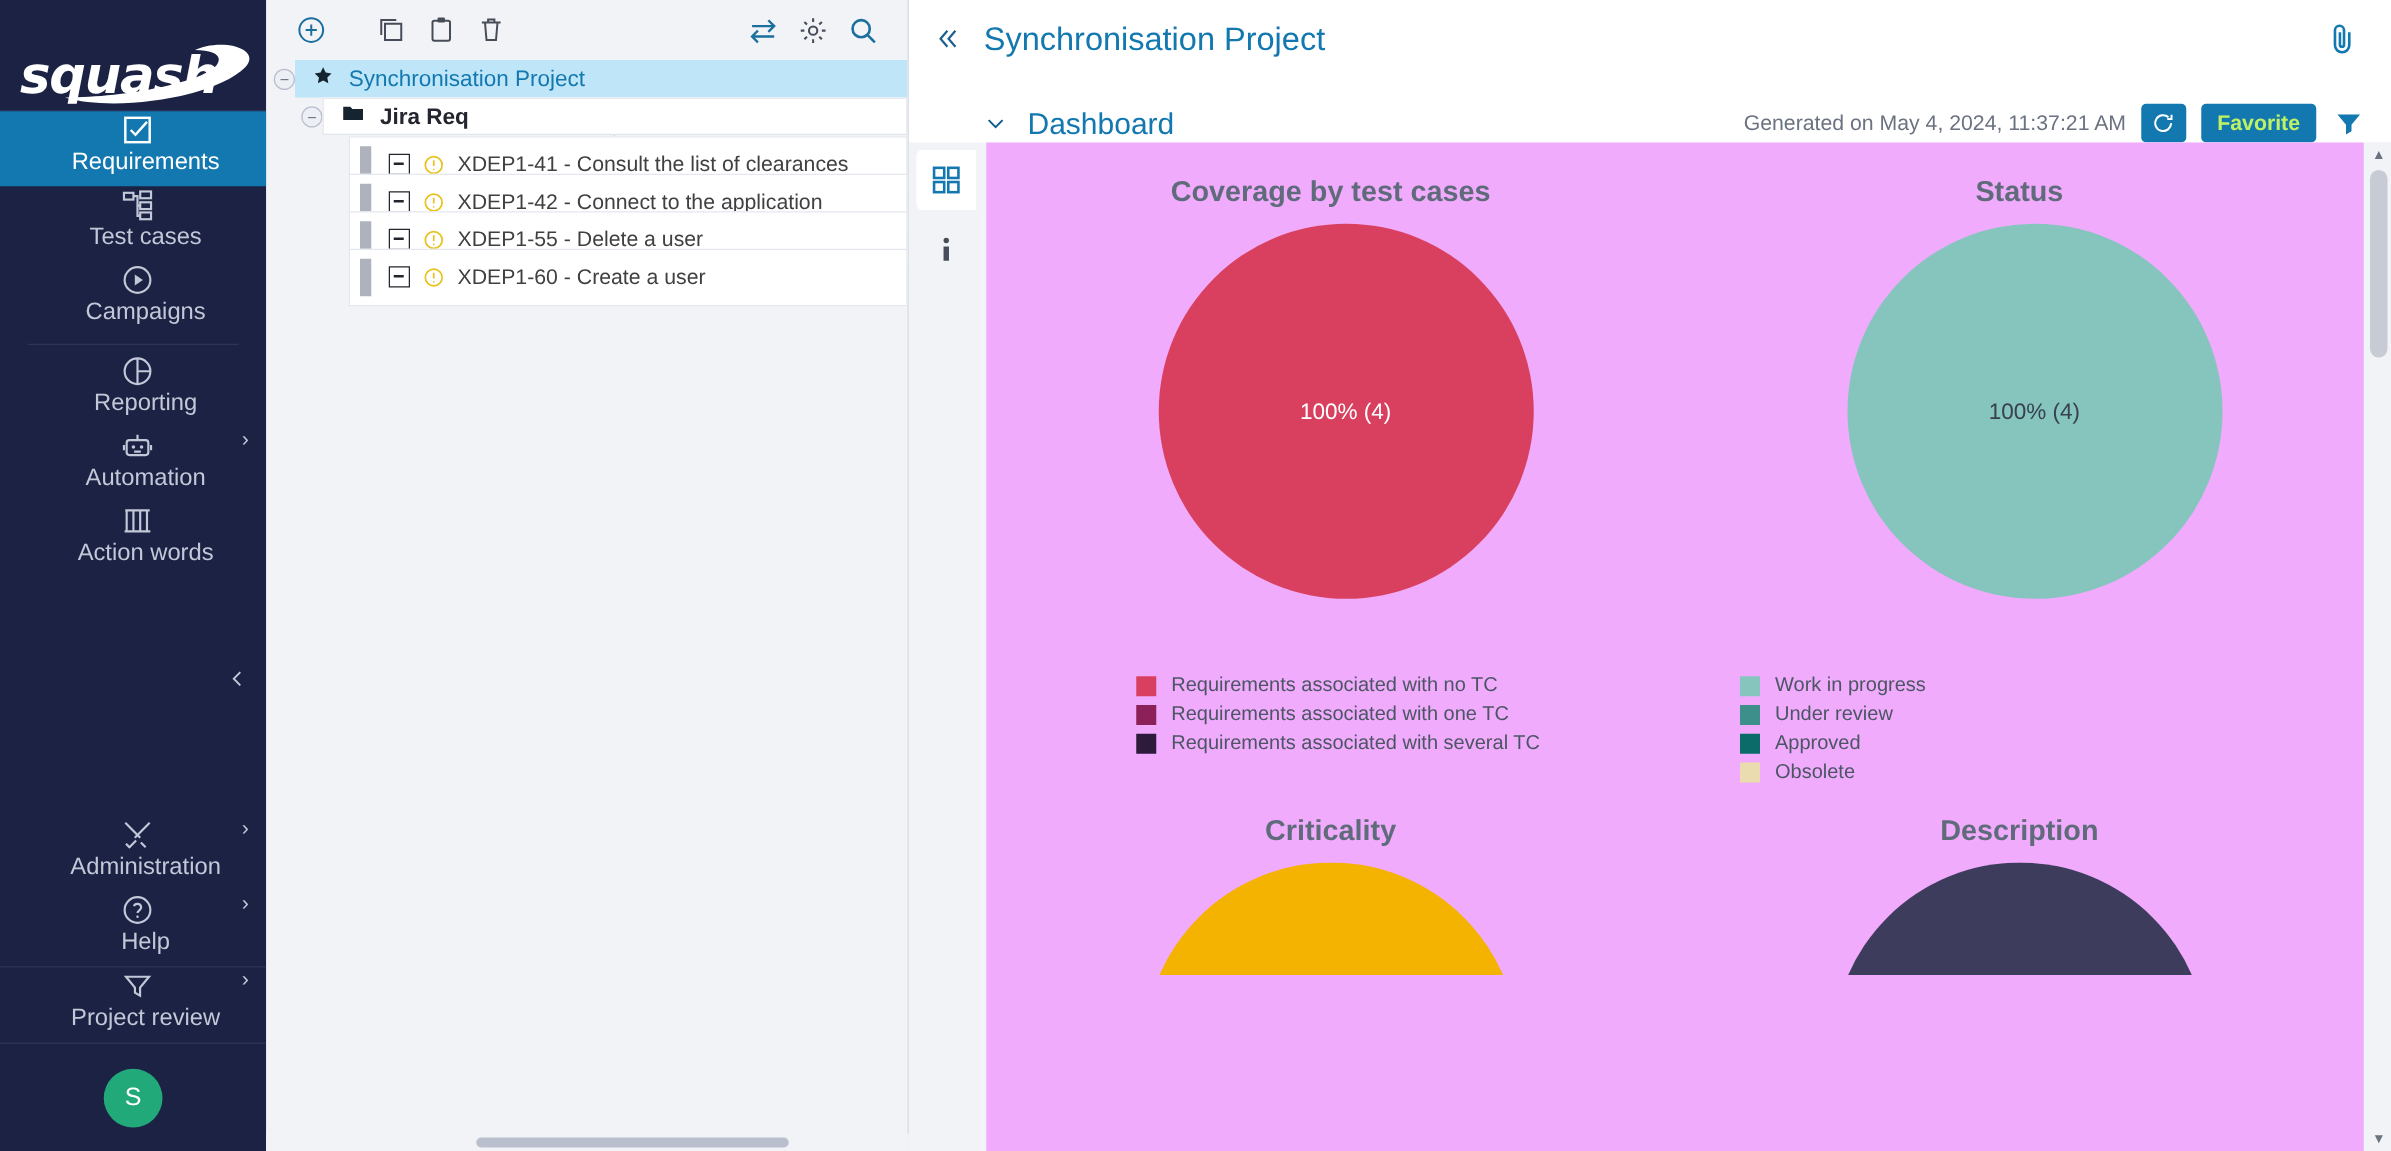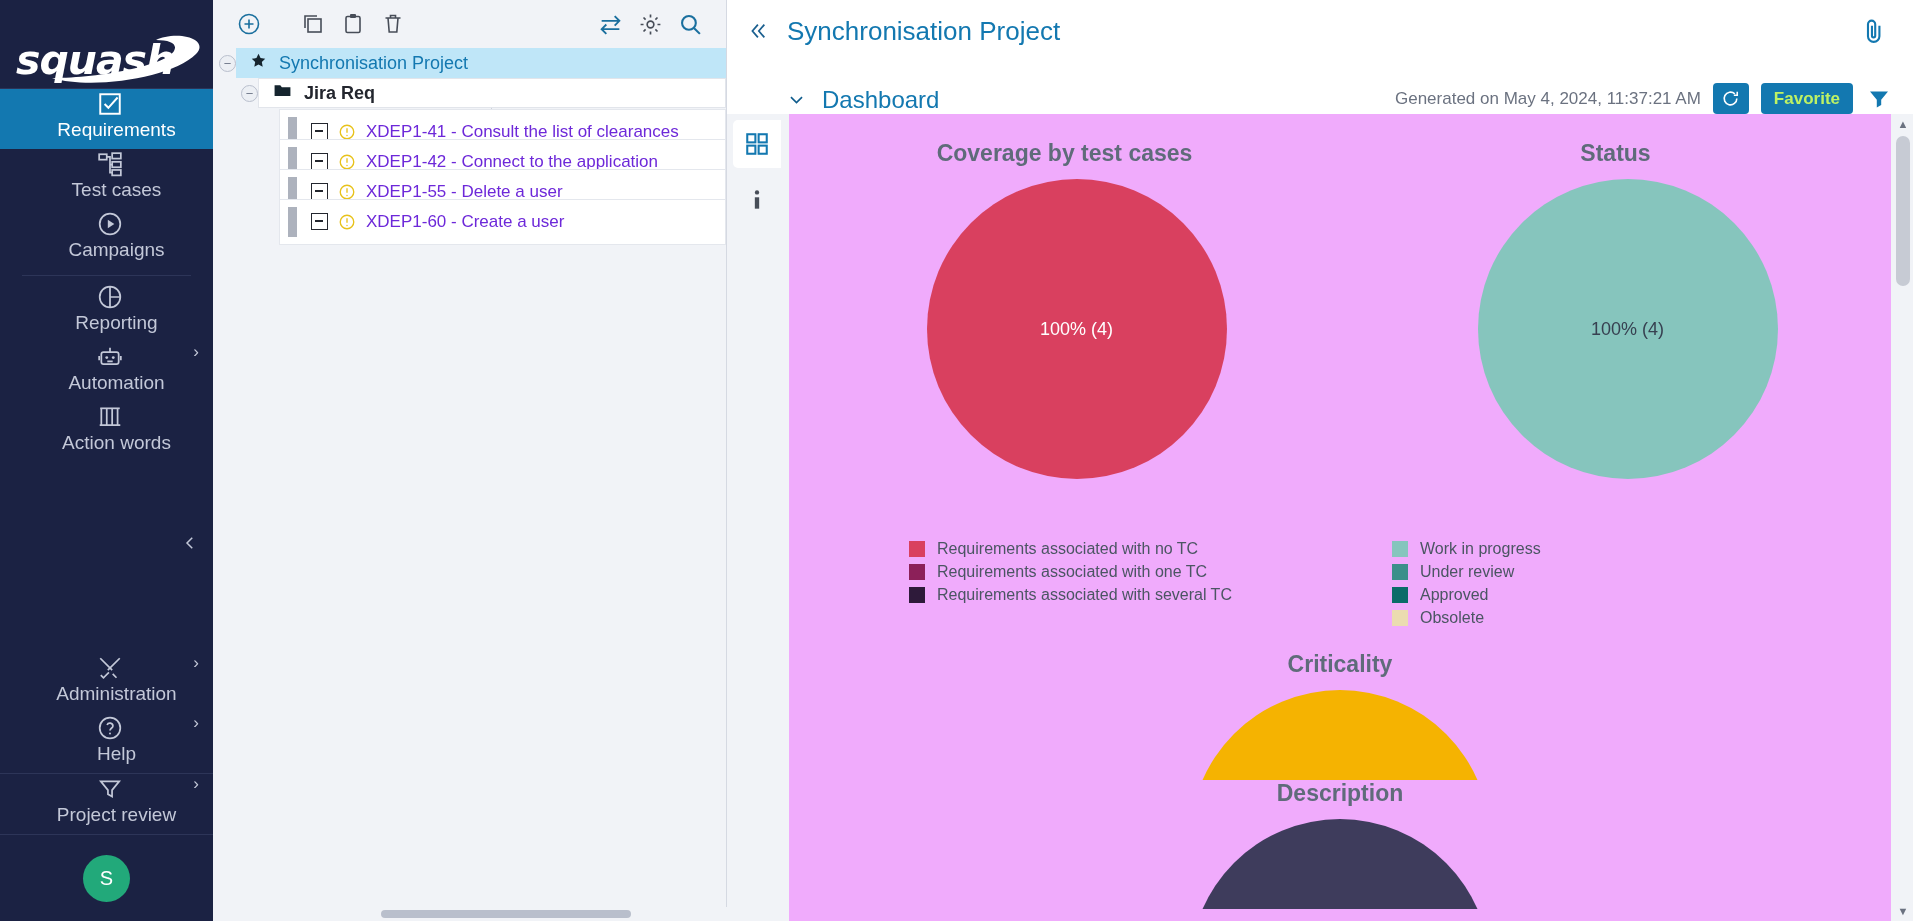--- a/index.html
+++ b/index.html
@@ -104,21 +104,21 @@
   .row-folder {
     flex: 1 1 auto; height: 30px; background: #ffffff;
     border: 1px solid #e2e5eb;
     display: flex; align-items: center; padding-left: 14px;
     color: #23262e; font-size: 18px; gap: 12px; font-weight: bold;
   }
   .row-leaf {
     flex: 1 1 auto; height: 46px; background: #ffffff;
     border: 1px solid #e4e7ed;
     display: flex; align-items: center; padding-left: 8px;
-    color: #6d28d9; font-size: 17px; gap: 10px; margin-top: 17px;
+    color: #404040; font-size: 17px; gap: 10px; margin-top: 17px;
   }
   .leaf-grip { width: 9px; height: 30px; background: #adb2bd; flex: 0 0 9px; margin-right: 4px; }
   .tree-line {
     position: absolute; border-left: 1px solid #cdd2db;
   }
   .hbar { position:absolute; border-top:1px solid #cdd2db; }
   .sq-minus {
     width: 17px; height: 17px; border: 1.6px solid #23262e;
     position: relative; flex: 0 0 17px; cursor: pointer;
   }
@@ -198,21 +198,21 @@
     width: 300px; height: 300px; border-radius: 50%;
     display: flex; align-items: center; justify-content: center;
     color: #ffffff; font-size: 18px;
   }
   .pie.light { color: #374151; }
   .legend { margin-top: 58px; padding-left: 120px; }
   .legend.right { padding-left: 52px; }
   .leg-row { display: flex; align-items: center; height: 23px; gap: 12px; }
   .leg-sw { width: 16px; height: 16px; flex: 0 0 16px; }
   .leg-lbl { font-size: 16px; color: #4b5563; }
-  .bottom-row { display: grid; grid-template-columns: 1fr; padding-top: 22px; }
+  .bottom-row { display: grid; grid-template-columns: 1fr 1fr; padding-top: 22px; }
   .pie-clip { height: 90px; overflow: hidden; display: flex; justify-content: center; }
 
   .vscroll {
     position: absolute; right: 0; top: 0; width: 20px; bottom: 0; background: #f1f3f7;
   }
   .vs-up, .vs-down {
     position: absolute; left: 0; width: 20px; height: 20px;
     display: flex; align-items: center; justify-content: center;
     color: #6b7280; font-size: 11px;
   }

